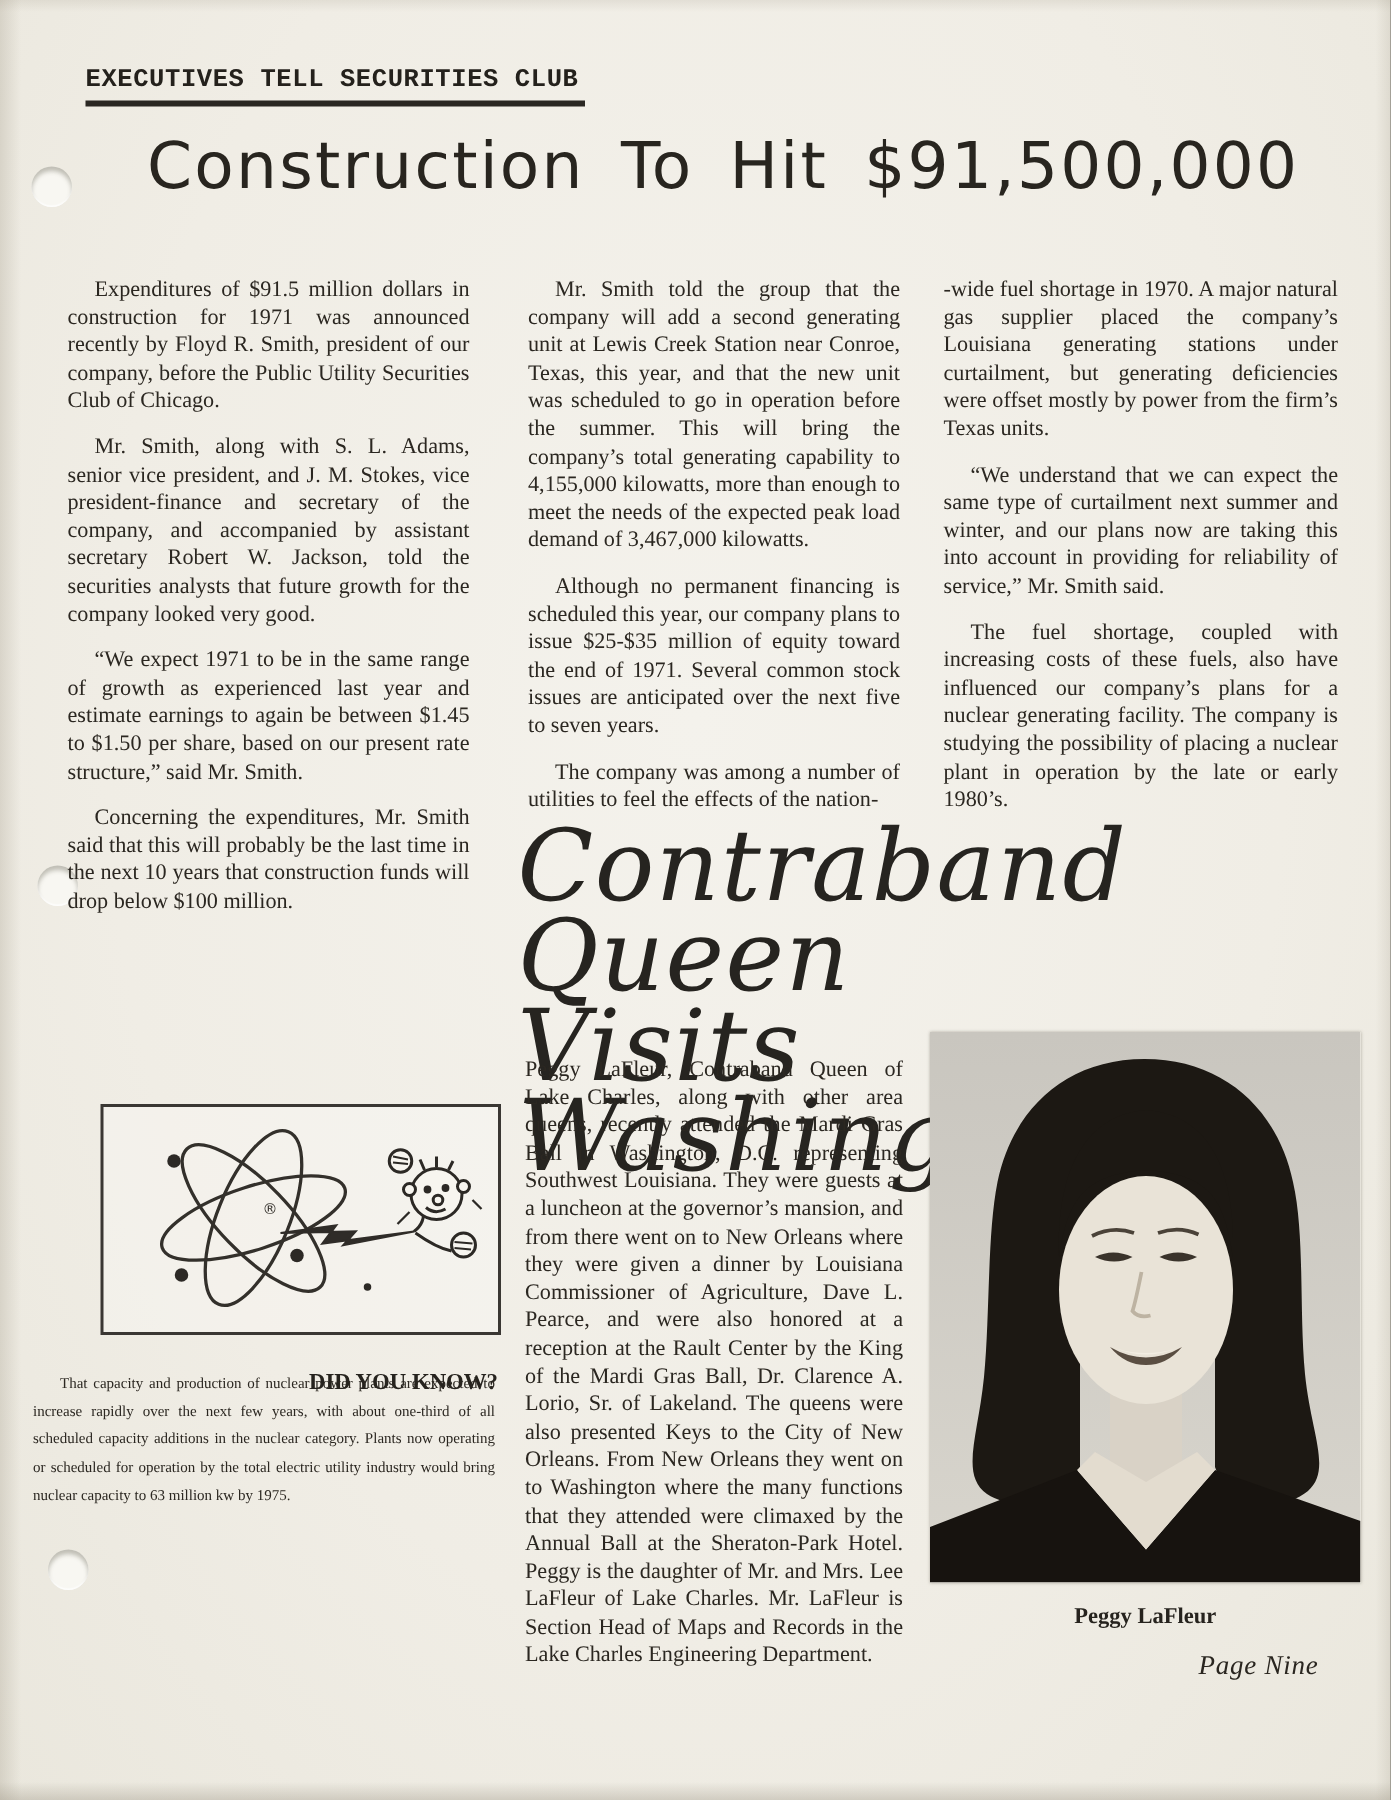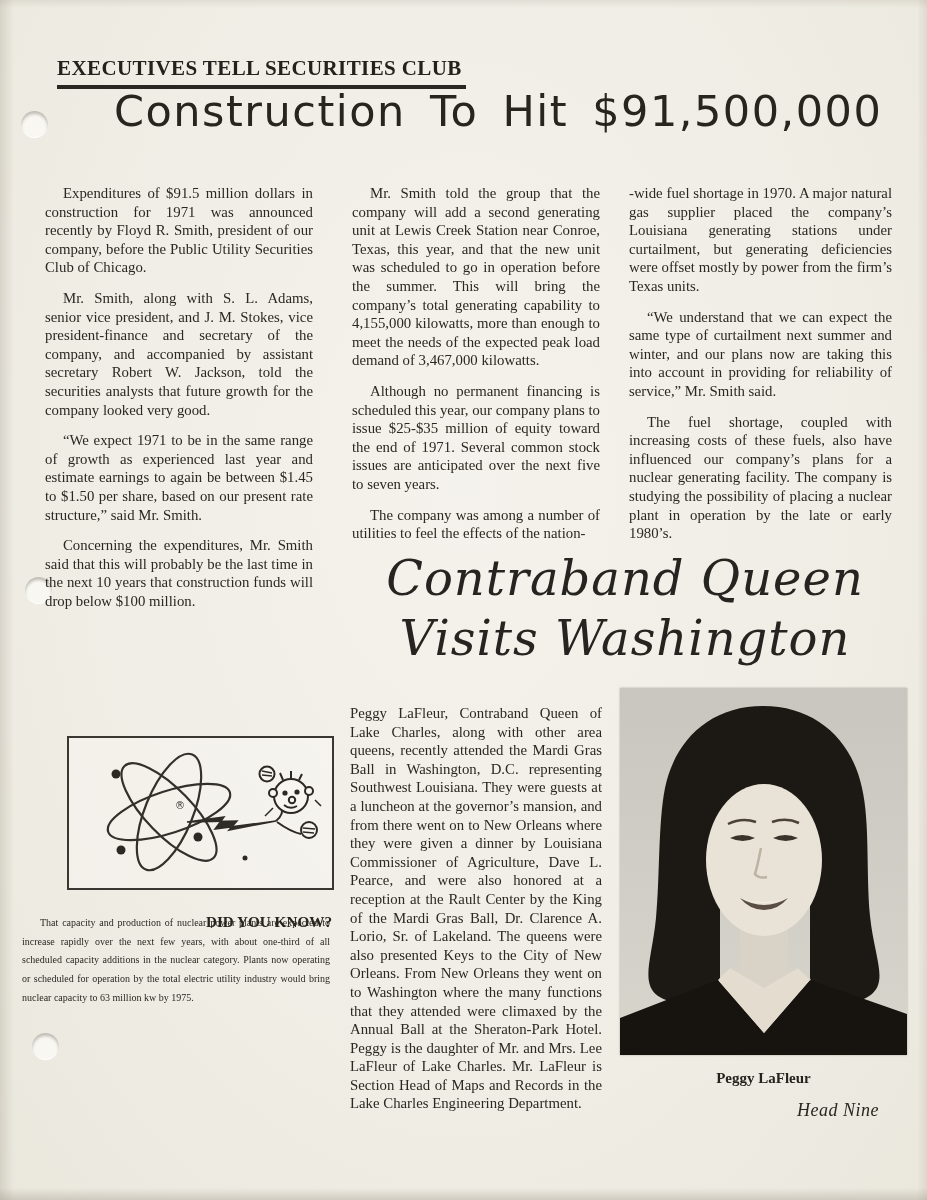--- a/index.html
+++ b/index.html
@@ -16,53 +16,52 @@
     overflow:hidden;
     font-family:"Liberation Serif", serif;
     color:#2a2620;
   }
   .hole{
     position:absolute;width:27px;height:27px;border-radius:50%;
     background:#f8f7f2;
     box-shadow: inset 0 3px 3px rgba(90,85,70,0.35), inset 0 -1px 1px rgba(255,255,255,0.9);
   }
   .kicker{
-    position:absolute;left:57px;top:56px;
-    font-family:Liberation Serif, serif;
-    font-weight:bold;font-size:21px;letter-spacing:0.4px;
+    position:absolute;left:57px;top:44px;
+    font-family:Liberation Mono, monospace;
+    font-weight:bold;font-size:17px;letter-spacing:0.4px;
     color:#24211c;
     border-bottom:4px solid #2a2722;
     padding:0 4px 4px 0;
   }
   .title1{
-    position:absolute;left:114px;top:86px;width:780px;
+    position:absolute;left:98px;top:86px;width:780px;
     font-family:"DejaVu Sans", sans-serif;
     font-size:43px;font-weight:500;
     letter-spacing:1.5px;word-spacing:9px;
     color:#28251f;
     white-space:nowrap;
   }
   .bodycol{
     position:absolute;
     font-size:14.8px;line-height:18.6px;
     text-align:justify;
     color:#2b2721;
   }
   .bodycol p{margin:12px;text-indent:18px;}
   .bodycol p.noindent{text-indent:0;}
   #col1{left:33px;top:172px;width:292px;}
   #col2{left:340px;top:172px;width:272px;}
   #col3{left:617px;top:172px;width:287px;}
   .title2{
     position:absolute;left:345px;top:548px;width:560px;
     font-family:"DejaVu Serif", serif;
-    font-style:italic;font-size:48px;font-weight:500;
+    font-style:italic;font-size:66px;font-weight:500;
     letter-spacing:1px;line-height:60px;
     color:#262420;
-    text-align:center;
   }
   .cartoon-box{
     position:absolute;left:67px;top:736px;width:263px;height:150px;
     border:2px solid #3a3733;
     background:rgba(255,255,255,0.25);
   }
   .dyk-head{
     position:absolute;left:30px;top:913px;width:302px;
     text-align:right;font-weight:bold;font-size:15.2px;
     color:#26231e;
@@ -200,15 +199,15 @@
       <path d="M120,210 q24,14 48,0 q-10,12 -24,12 q-14,0 -24,-12 Z" fill="#5a4e42"></path>
       <path d="M124,211 q20,8 40,0 q-20,6 -40,0 Z" fill="#f2ede2"></path>
 
       <path d="M0,367 L0,330 L98,292 L144,345 L190,292 L287,326 L287,367 Z" fill="#17130f"></path>
       <path d="M98,292 L144,345 L190,292 L178,280 L144,300 L110,280 Z" fill="#e3dccf"></path>
     </svg>
   </div>
 
   <div class="caption">Peggy LaFleur</div>
 
-  <div class="pagenum">Head Nine</div>
+  <div class="pagenum">Page Nine</div>
 
 </div>
 
 </body></html>

